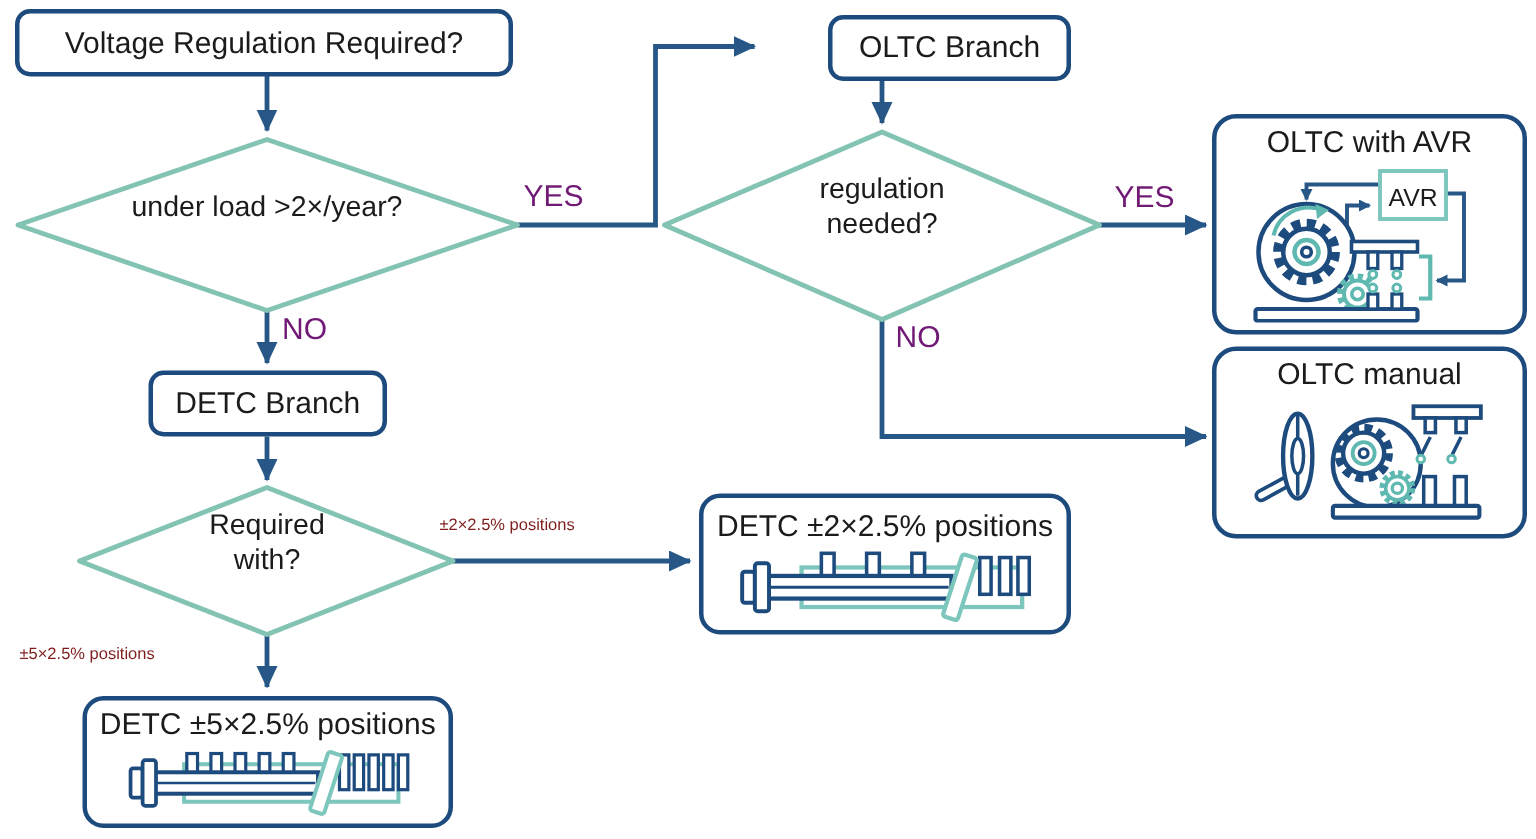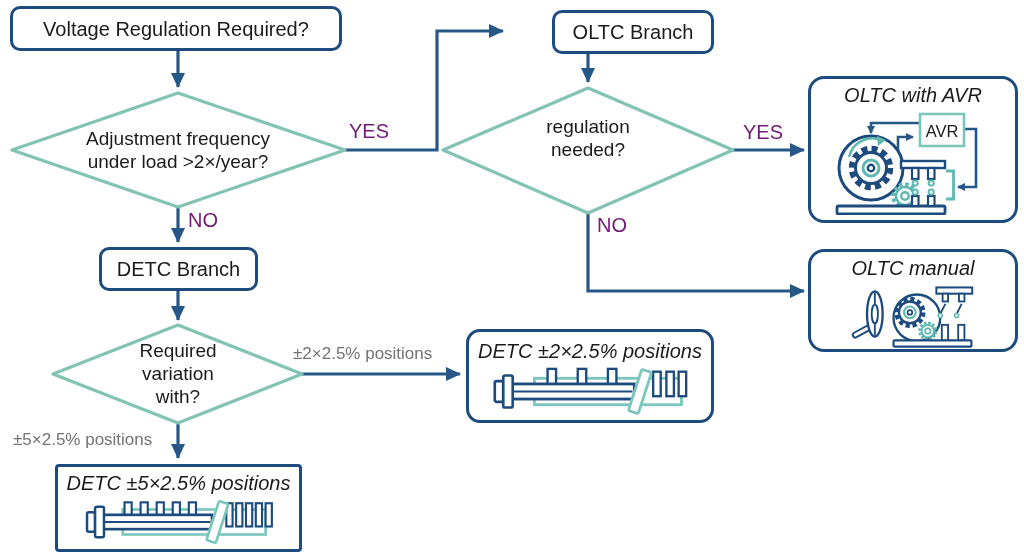--- a/index.html
+++ b/index.html
@@ -13,29 +13,29 @@
   .box {
     position:absolute; box-sizing:border-box; background:#ffffff;
     border:3px solid #1d4b7e; border-radius:10px;
     display:flex; align-items:center; justify-content:center;
     font-size:20px; color:#1b1b1b; text-align:center; line-height:1.1;
   }
   .box.big {
     border-radius:16px; flex-direction:column; justify-content:flex-start;
     padding-top:5px;
   }
-  .box-title { font-size:20px; white-space:nowrap;font-style:italic; }
+  .box-title { font-size:20px; white-space:nowrap; }
   .icon { display:block; margin-top:3px; }
   .dlabel {
     position:absolute; text-align:center; font-size:19px; color:#1b1b1b;
     line-height:1.22;
   }
   .dlabel .ln { display:block; }
   .elabel { position:absolute; font-size:20px; color:#701a75; white-space:nowrap; }
-  .elabel.dark { color:#737373; font-size:17px; }
+  .elabel.dark { color:#7f1d1d; font-size:11px; }
 </style>
 </head>
 <body>
 
 <div class="canvas">
 
   <svg class="overlay" width="1024" height="559" viewBox="0 0 1024 559">
     <defs>
       <marker id="arr" markerUnits="userSpaceOnUse" markerWidth="18" markerHeight="16" refX="14" refY="7" orient="auto">
         <path d="M0,0 L15,7 L0,14 Z" fill="#265787"></path>
@@ -116,21 +116,21 @@
         <circle cx="90.2" cy="83" r="2.6" stroke="#5fb9b0" stroke-width="2"></circle>
         <circle cx="106.2" cy="83" r="2.6" stroke="#5fb9b0" stroke-width="2"></circle>
       </g>
       <path d="M121,62 h7.5 v28 h-7.5" fill="none" stroke="#5fb9b0" stroke-width="2.8"></path>
 
       <rect x="95" y="5" width="44" height="32" fill="#ffffff" stroke="#7cc6bd" stroke-width="2.6"></rect>
       <text x="117" y="28" text-anchor="middle" font-size="16.5" fill="#1b1b1b">AVR</text>
     </svg>
   </div>
 
-  <div class="box big" style="left:808px; top:249px; width:210px; height:103px;">
+  <div class="box big" style="left:808px; top:231px; width:210px; height:128px;">
     <div class="box-title">OLTC manual</div>
     <svg class="icon" width="160" height="84" viewBox="0 0 160 86">
       <circle cx="85" cy="46" r="30" fill="#ffffff" stroke="#1d4b7e" stroke-width="3"></circle>
 
       <g>
         <line x1="28" y1="56" x2="6" y2="68" stroke="#1d4b7e" stroke-width="9" stroke-linecap="round"></line>
         <line x1="28" y1="56" x2="6" y2="68" stroke="#ffffff" stroke-width="4" stroke-linecap="round"></line>
         <ellipse cx="31" cy="41" rx="10" ry="29" fill="#ffffff" stroke="#1d4b7e" stroke-width="3"></ellipse>
         <ellipse cx="31" cy="41" rx="4" ry="12" fill="#ffffff" stroke="#1d4b7e" stroke-width="2.4"></ellipse>
         <line x1="31" y1="13" x2="31" y2="29" stroke="#1d4b7e" stroke-width="2.4"></line>
@@ -179,21 +179,21 @@
         <rect x="172" y="7" width="8" height="26" stroke-width="2.5"></rect>
         <rect x="186" y="7" width="8" height="26" stroke-width="2.5"></rect>
         <rect x="199" y="7" width="8" height="26" stroke-width="2.5"></rect>
       </g>
       <g transform="translate(158,28) rotate(18)">
         <rect x="-5.5" y="-23" width="11" height="46" rx="2" fill="#ffffff" stroke="#7cc6bd" stroke-width="3"></rect>
       </g>
     </svg>
   </div>
 
-  <div class="box big" style="left:55px; top:464px; width:247px; height:88px; border-radius:4px;">
+  <div class="box big" style="left:55px; top:464px; width:247px; height:88px; border-radius:14px;">
     <div class="box-title">DETC ±5×2.5% positions</div>
     <svg class="icon" width="200" height="50" viewBox="0 0 210 56">
       <rect x="42" y="14" width="160" height="28" fill="#ffffff" stroke="#7cc6bd" stroke-width="3"></rect>
       <g fill="#ffffff" stroke="#1d4b7e">
         <rect x="44" y="6" width="8" height="16" stroke-width="2.4"></rect>
         <rect x="62" y="6" width="8" height="16" stroke-width="2.4"></rect>
         <rect x="80" y="6" width="8" height="16" stroke-width="2.4"></rect>
         <rect x="98" y="6" width="8" height="16" stroke-width="2.4"></rect>
         <rect x="116" y="6" width="8" height="16" stroke-width="2.4"></rect>
         <rect x="18" y="20" width="124" height="16" stroke-width="3"></rect>
@@ -206,30 +206,28 @@
         <rect x="191" y="7" width="7" height="26" stroke-width="2.4"></rect>
         <rect x="202" y="7" width="7" height="26" stroke-width="2.4"></rect>
       </g>
       <g transform="translate(148,28) rotate(18)">
         <rect x="-5.5" y="-23" width="11" height="46" rx="2" fill="#ffffff" stroke="#7cc6bd" stroke-width="3"></rect>
       </g>
     </svg>
   </div>
 
   <div class="dlabel" style="left:18px; top:127px; width:320px;">
-    <span class="ln">Adjustment frequency</span>
     <span class="ln">under load &gt;2×/year?</span>
   </div>
   <div class="dlabel" style="left:508px; top:115px; width:160px;">
     <span class="ln">regulation</span>
     <span class="ln">needed?</span>
   </div>
   <div class="dlabel" style="left:103px; top:339px; width:150px;">
     <span class="ln">Required</span>
-    <span class="ln">variation</span>
     <span class="ln">with?</span>
   </div>
 
   <div class="elabel" style="left:349px; top:120px;">YES</div>
   <div class="elabel" style="left:188px; top:209px;">NO</div>
   <div class="elabel" style="left:743px; top:121px;">YES</div>
   <div class="elabel" style="left:597px; top:214px;">NO</div>
   <div class="elabel dark" style="left:293px; top:344px;">±2×2.5% positions</div>
   <div class="elabel dark" style="left:13px; top:430px;">±5×2.5% positions</div>
 

